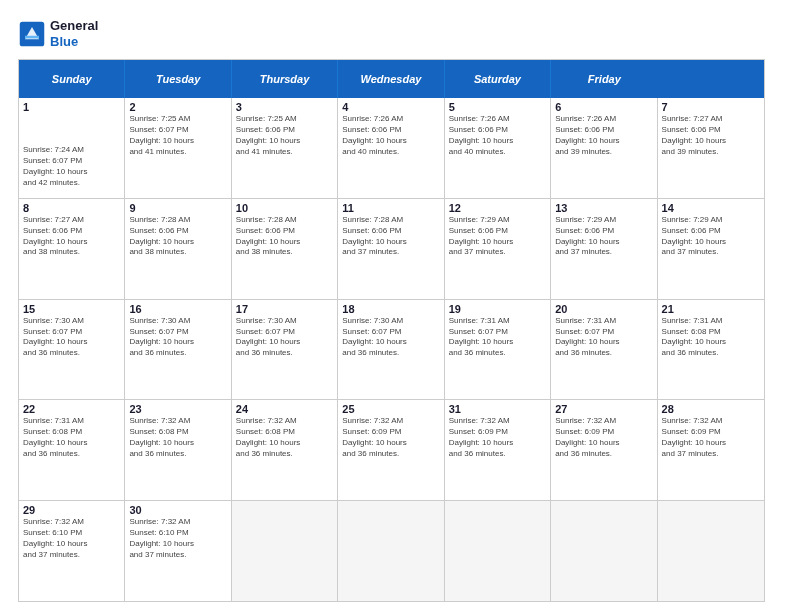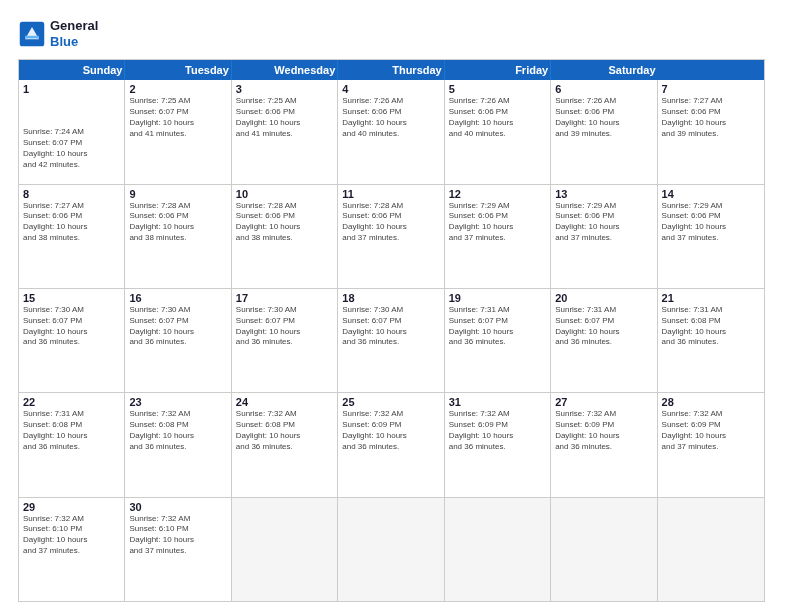--- a/index.html
+++ b/index.html
@@ -53,23 +53,24 @@
     }
     .cal-header {
       display: grid;
       grid-template-columns: repeat(7, 1fr);
       background: #1565c0;
     }
     .cal-header-cell {
       color: #fff;
       font-size: 11px;
       font-weight: bold;
-      text-align: right;
-      padding: 4px 2px;
+      text-align: center;
+      padding: 13px 2px;
       border-right: 1px solid #1976d2;
+      font-style: italic;
     }
     .cal-header-cell:last-child { border-right: none; }
     .cal-body {
       flex: 1;
       display: flex;
       flex-direction: column;
     }
     .cal-row {
       display: grid;
       grid-template-columns: repeat(7, 1fr);
@@ -120,24 +121,24 @@
     <div class="title-block">
       <div class="month-title"></div>
       <div class="location"></div>
     </div>
   </div>
 
   <div class="calendar">
     <div class="cal-header">
     <div class="cal-header-cell">Sunday</div>
         <div class="cal-header-cell">Tuesday</div>
+        <div class="cal-header-cell">Thursday</div>
         <div class="cal-header-cell">Wednesday</div>
-        <div class="cal-header-cell">Thursday</div>
+        <div class="cal-header-cell">Saturday</div>
         <div class="cal-header-cell">Friday</div>
-        <div class="cal-header-cell">Saturday</div>
       </div>
     <div class="cal-body">
     <div class="cal-row">
           <div class="cal-cell">
             <span class="day-num">1</span>
             <div class="cell-text" style="white-space: pre-line; margin-top: 32px;">Sunrise: 7:24 AM
 Sunset: 6:07 PM
 Daylight: 10 hours
 and 42 minutes.</div>
           </div>

